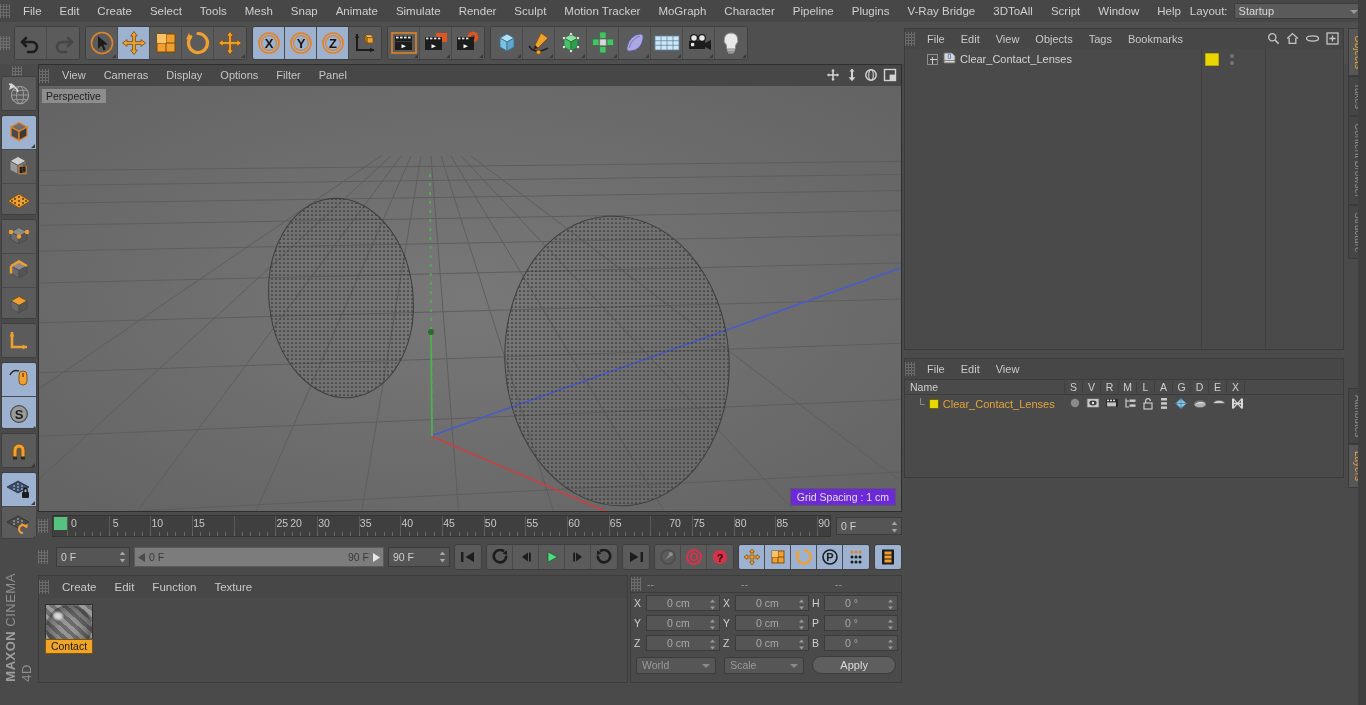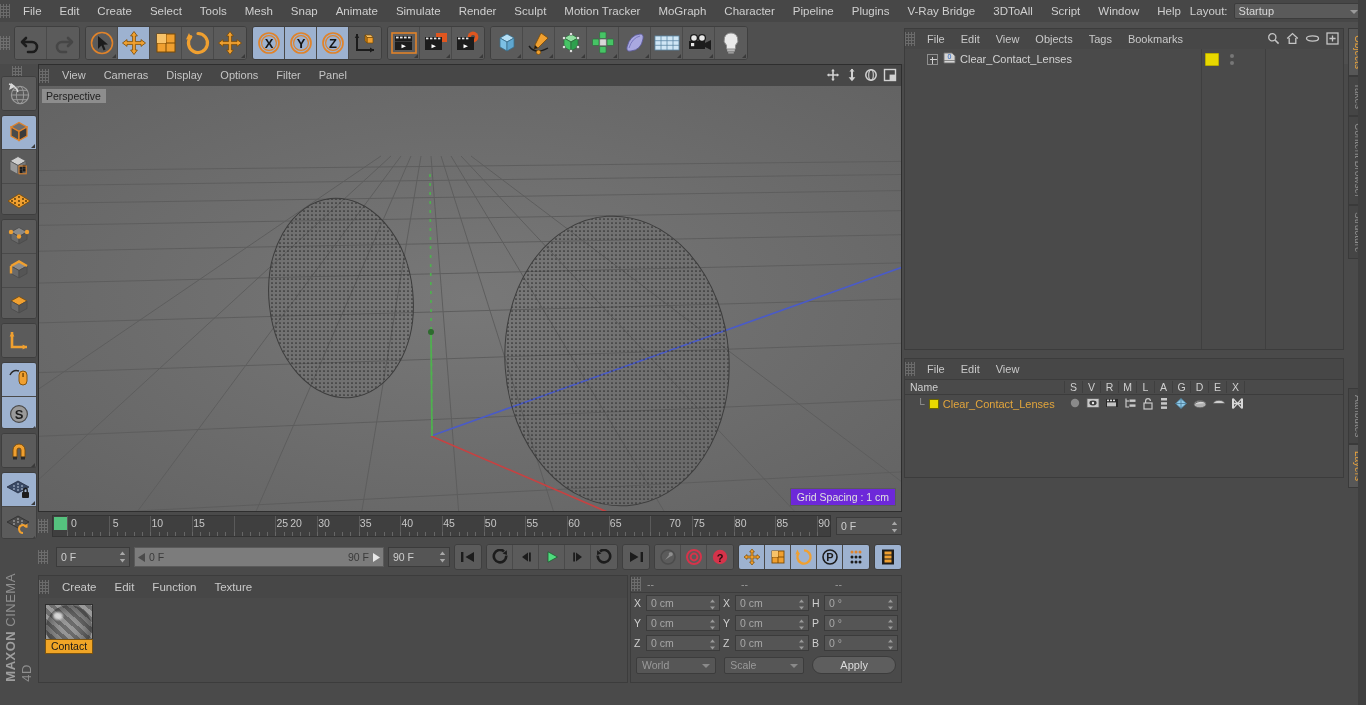--- a/index.html
+++ b/index.html
@@ -118,21 +118,21 @@
 
   
   .coords { position:absolute; left:630px; top:575px; width:272px; height:108px; background:#4a4a4a;
             border:1px solid #3c3c3c; }
   .coordhead { display:flex; align-items:center; height:17px; font-size:10.5px; color:#9a9a9a;
                border-bottom:1px solid #3c3c3c;}
   .coordhead .seg { flex:1; text-align:left; padding-left:28px;}
   .crow { display:flex; align-items:center; height:20px; padding:0 3px; gap:3px;}
   .clbl { width:9px; font-size:10.5px; color:#cfcfcf; text-align:left;}
   .cfield { flex:1; height:16px; background:#555; border:1px solid #3b3b3b; display:flex;
-            align-items:center; padding:0 4px; font-size:10.5px; color:#a8a8a8; position:relative;}
+            align-items:center; padding:0 20px; font-size:10.5px; color:#a8a8a8; position:relative;}
   .crow2 { display:flex; align-items:center; height:22px; padding:0 5px; gap:8px; margin-top:1px;}
   .dsel { flex:1; height:17px; background:#565656; border:1px solid #3c3c3c; border-radius:2px;
           font-size:10.5px; color:#9a9a9a; display:flex; align-items:center; padding:0 5px; position:relative;}
   .dsel .caret{position:absolute;right:5px;top:6px;width:0;height:0;border-left:4px solid transparent;
           border-right:4px solid transparent;border-top:4px solid #8a8a8a;}
   .applybtn { flex:1.2; height:18px; background:#5e5e5e; border:1px solid #3c3c3c; border-radius:9px;
           font-size:11px; color:#dcdcdc; display:flex; align-items:center; justify-content:center;}
 
   
   .objmgr { position:absolute; left:904px; top:28px; width:440px; height:322px; background:#4a4a4a;

